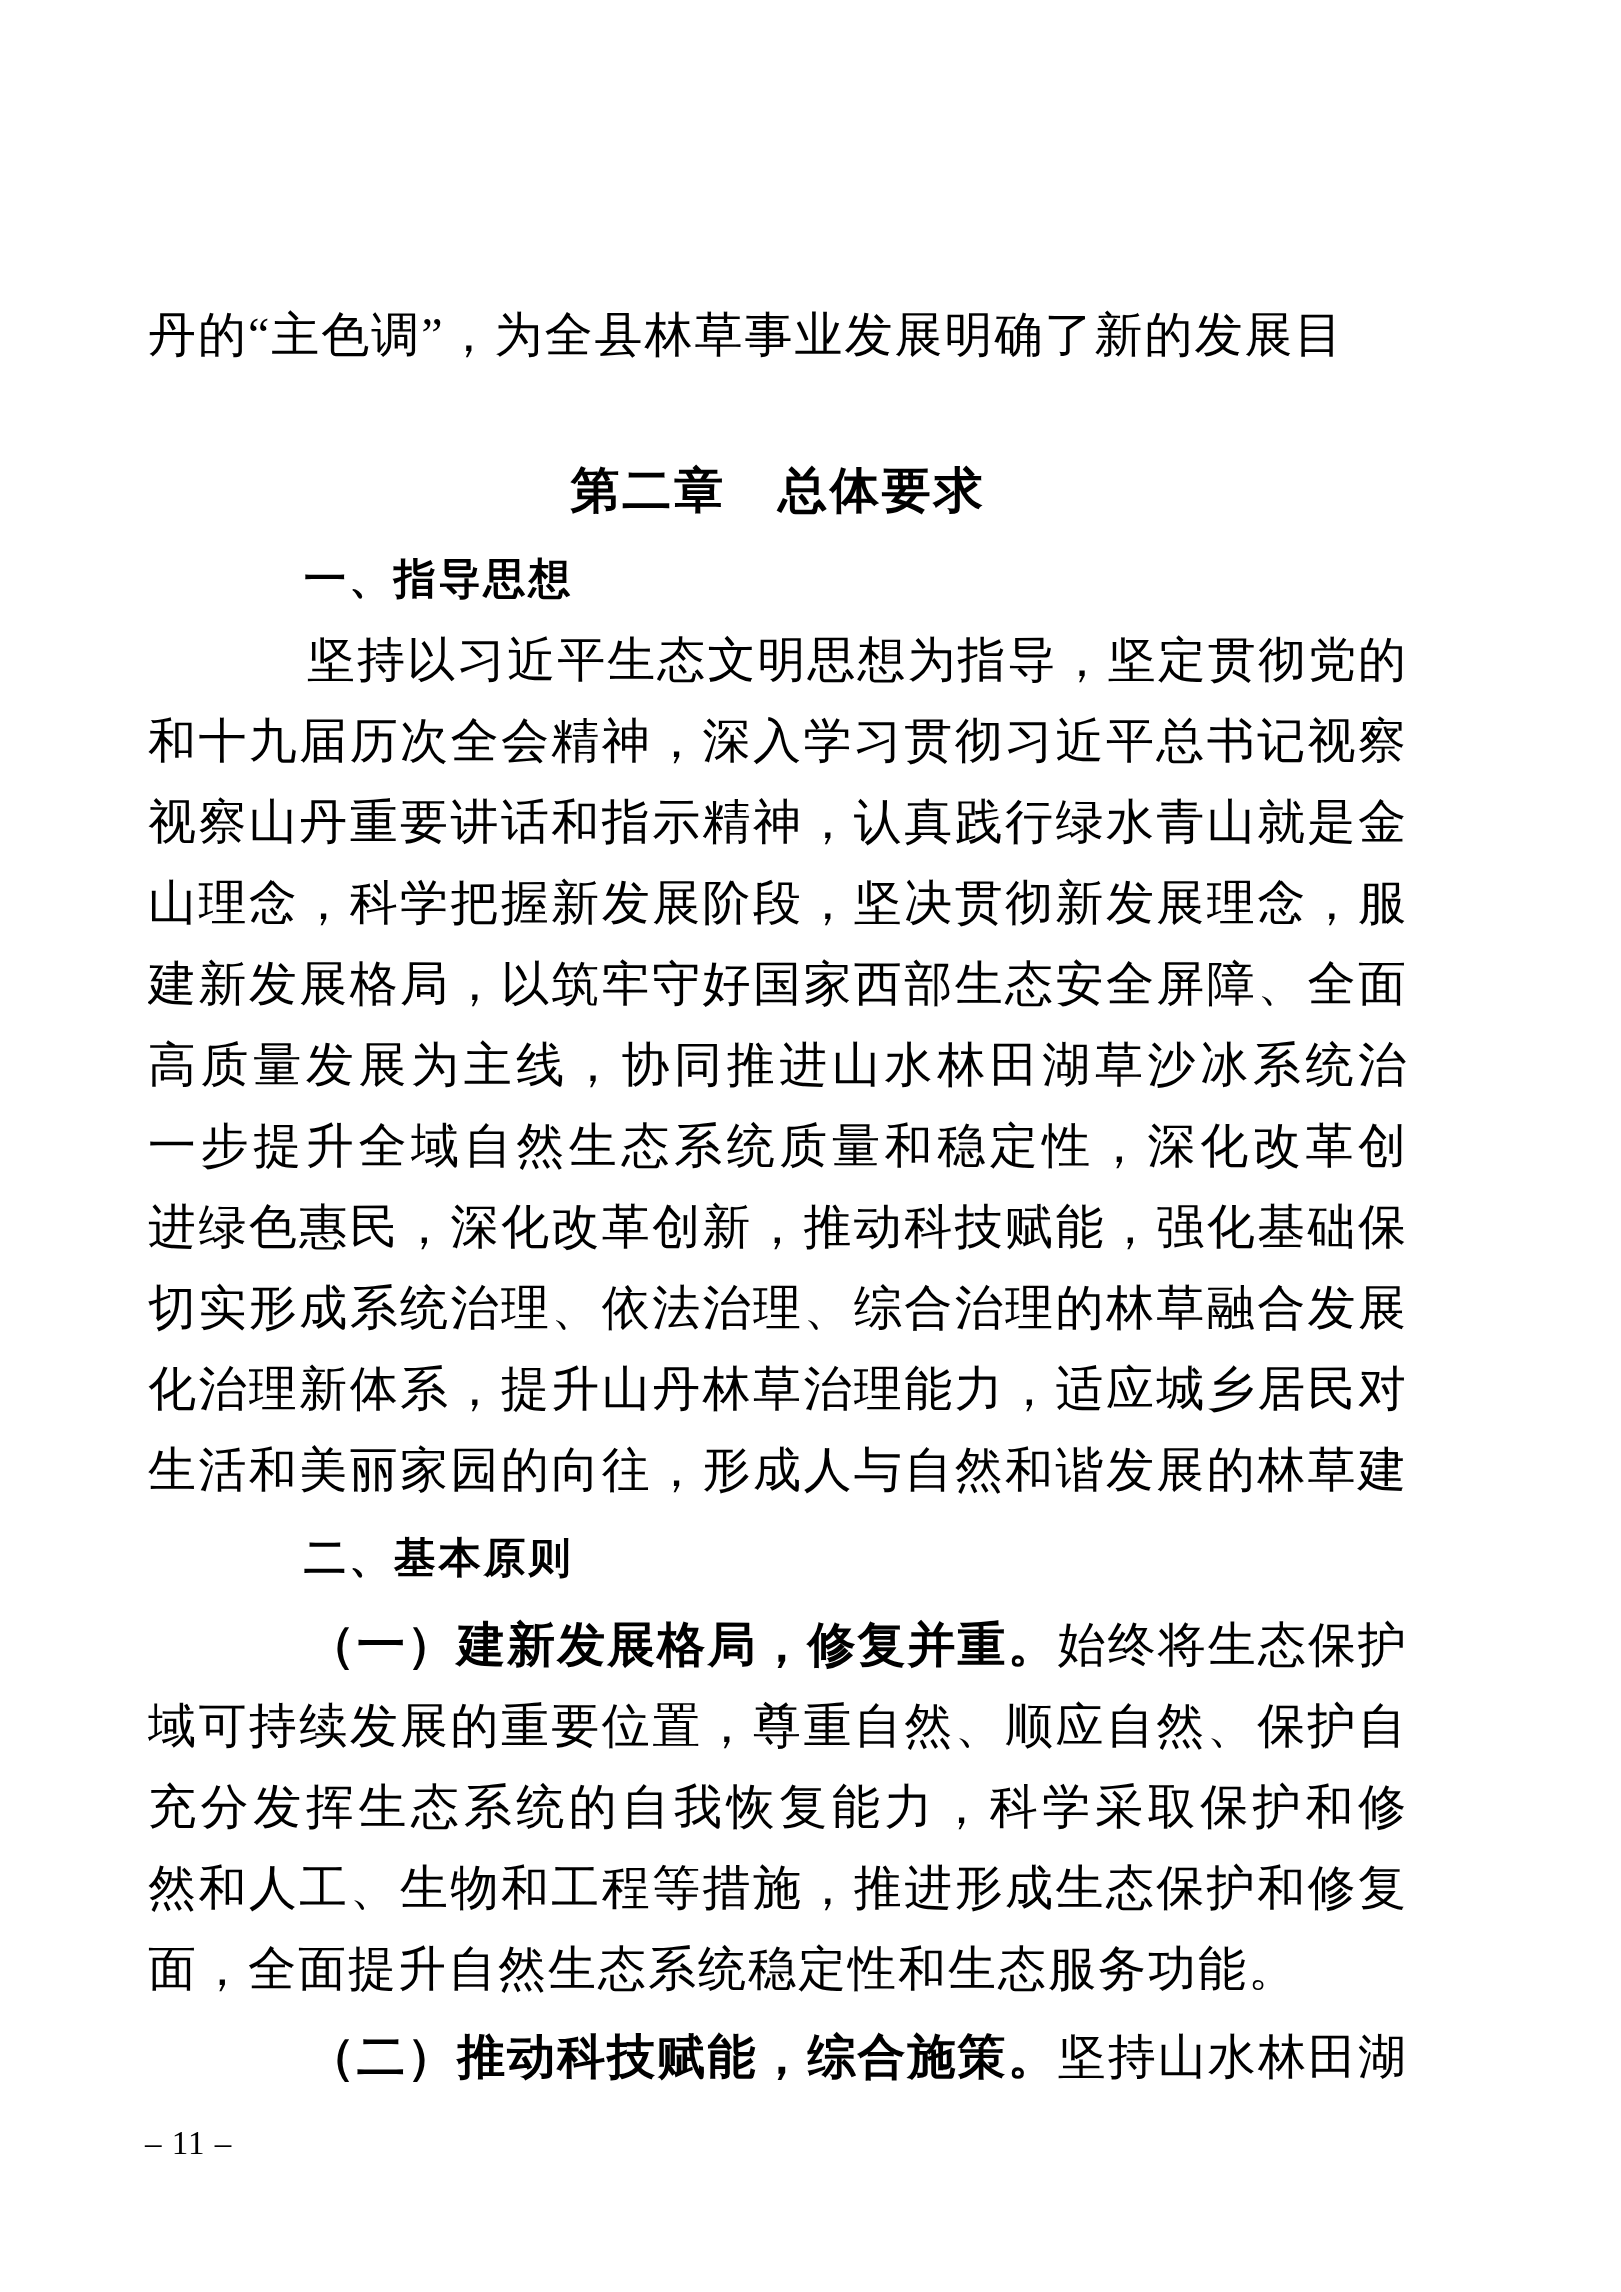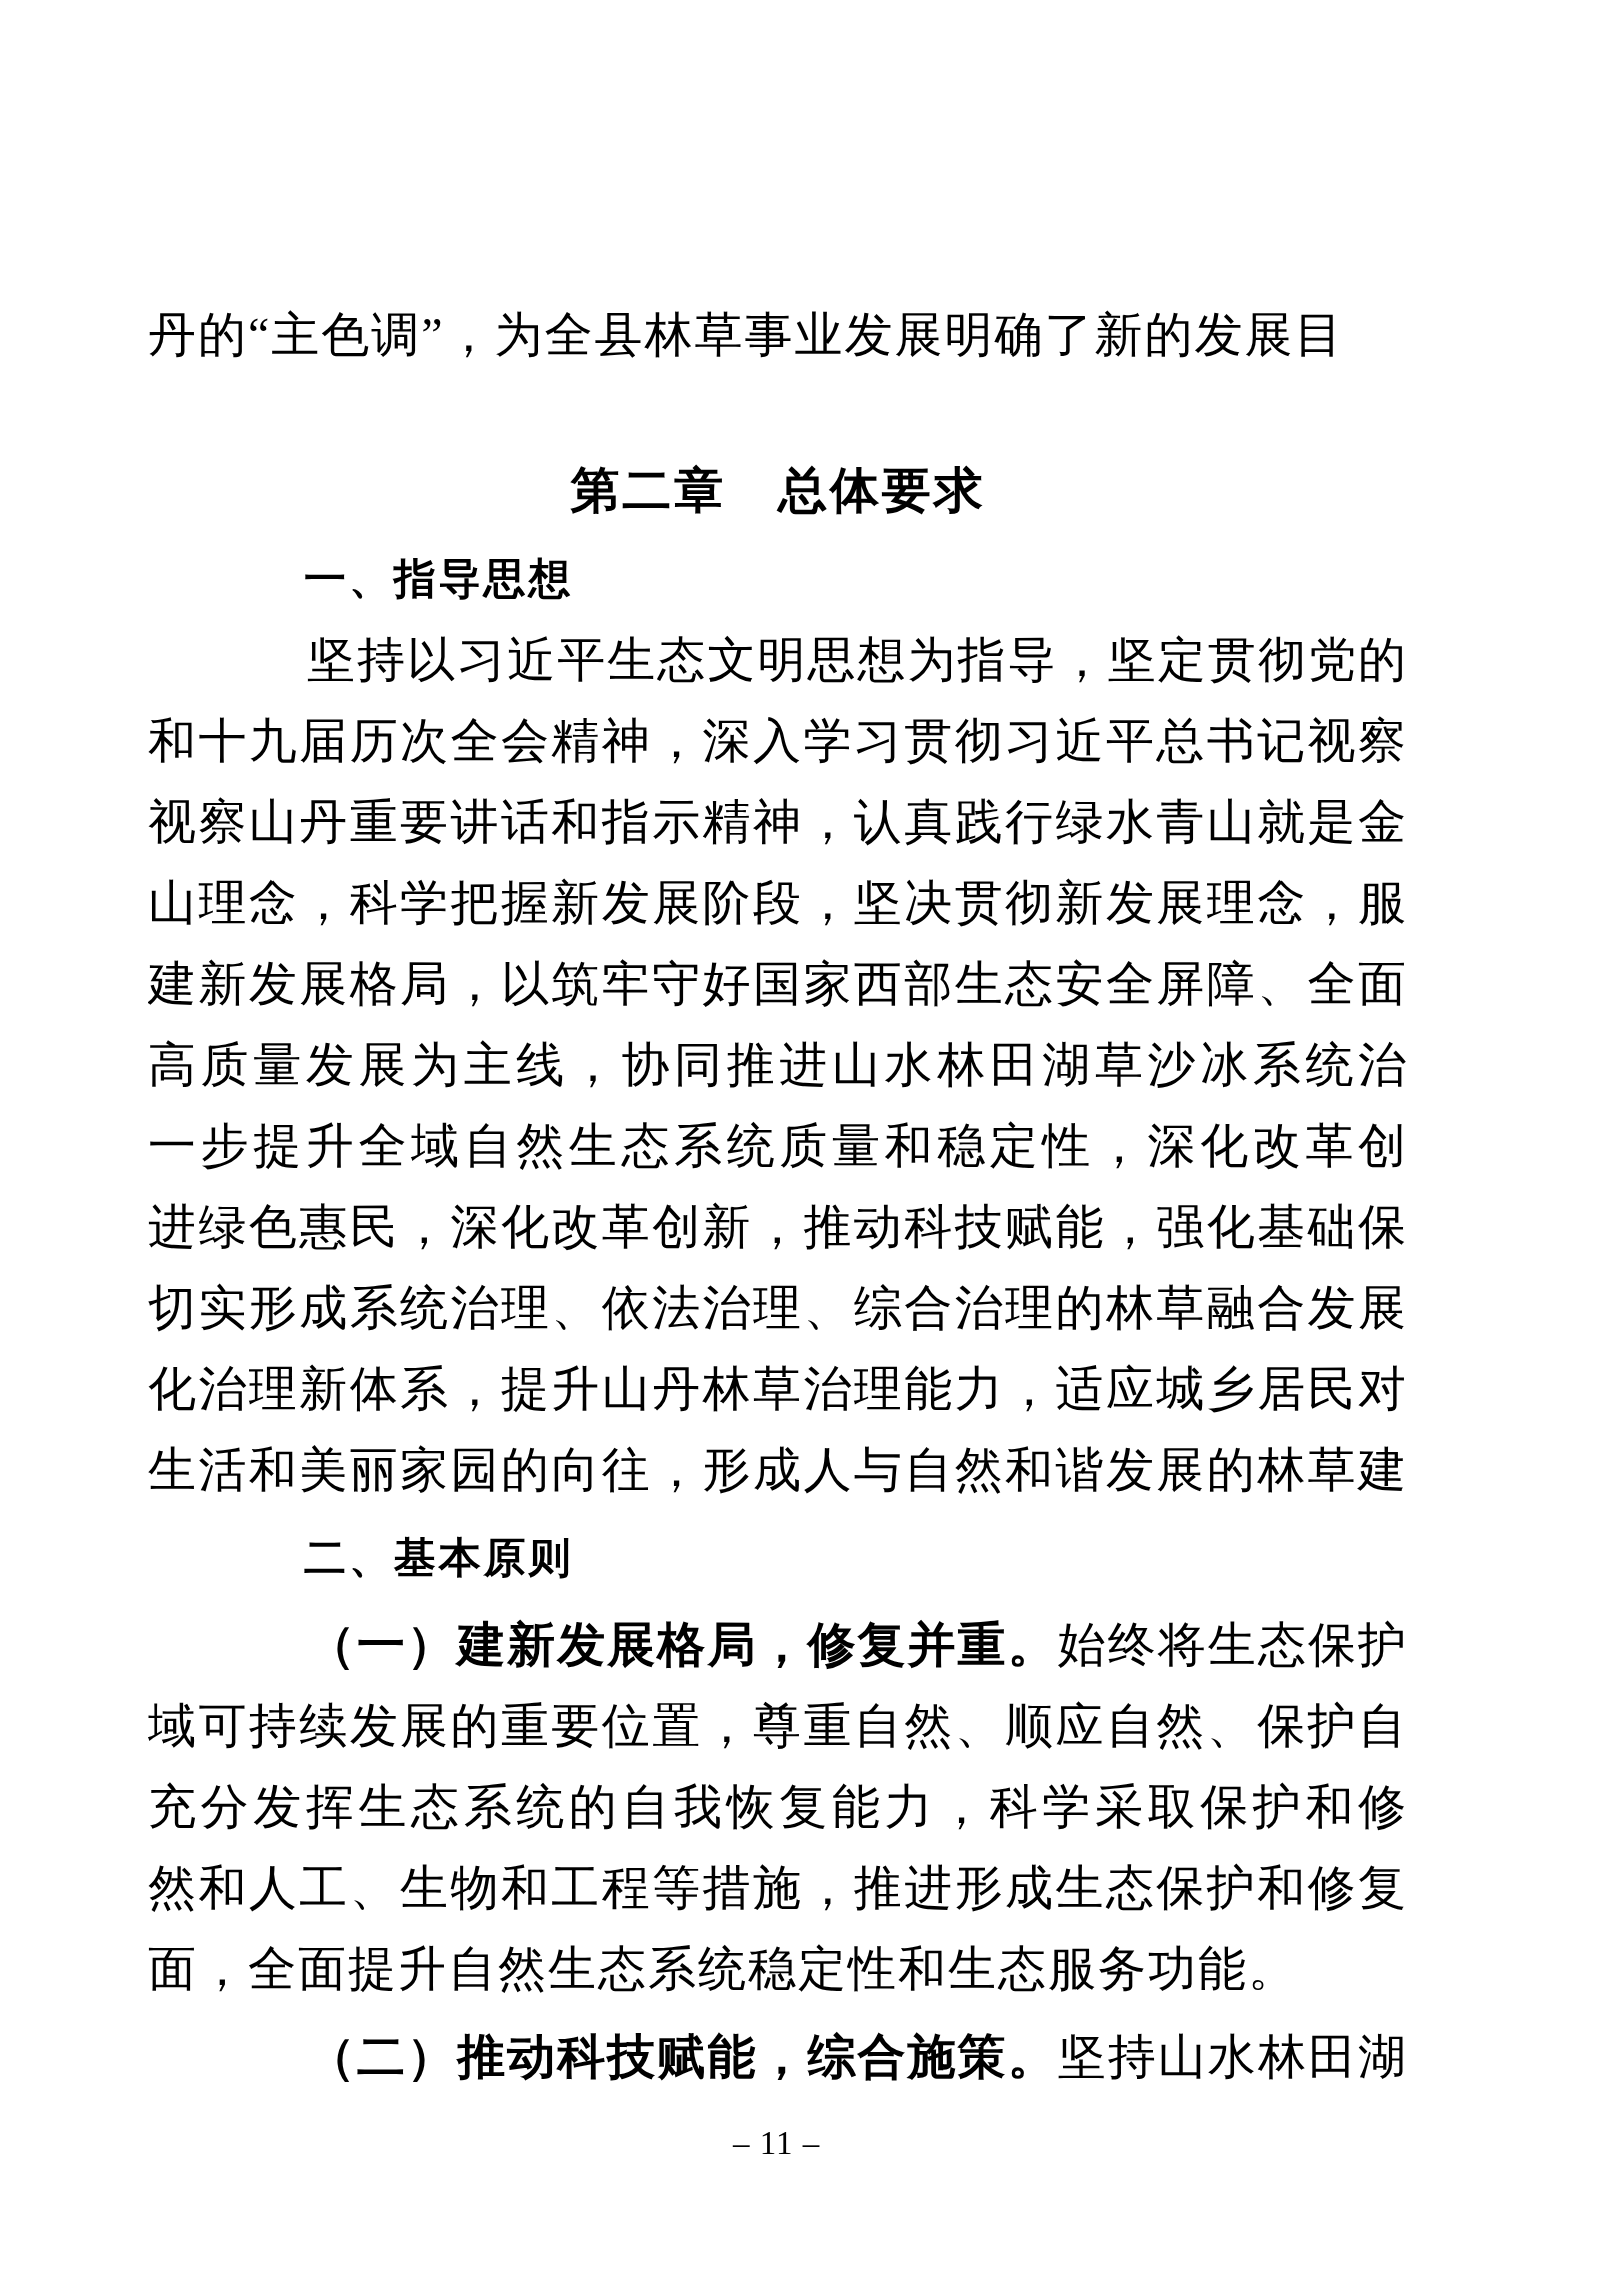--- a/index.html
+++ b/index.html
@@ -65,21 +65,21 @@
     margin-top: 9.8px;
   }
   .lead {
     font-weight: bold;
   }
   .pagenum {
     margin: 24.5px 2.9px 0 0;
     font-size: 33px;
     line-height: 44px;
     height: 44px;
-    text-align: center;
+    text-align: left;
     letter-spacing: 1px;
   }
 </style>
 </head>
 <body>
 
 <div class="content">
 
   <p class="line cont">丹的“主色调”，为全县林草事业发展明确了新的发展目标。</p>
 

